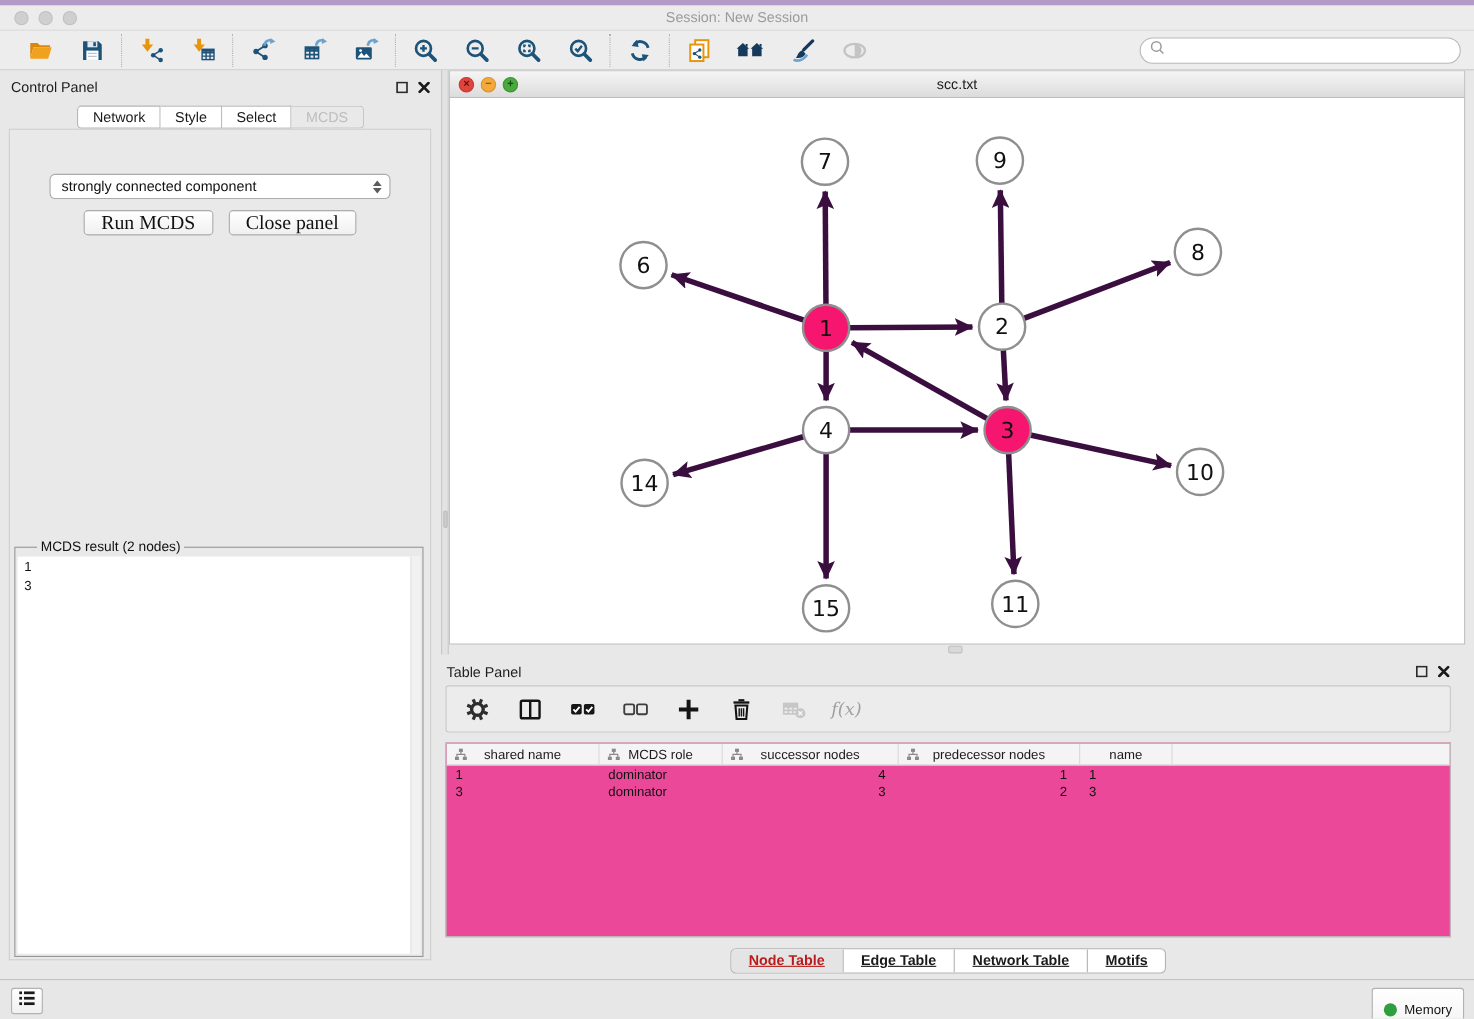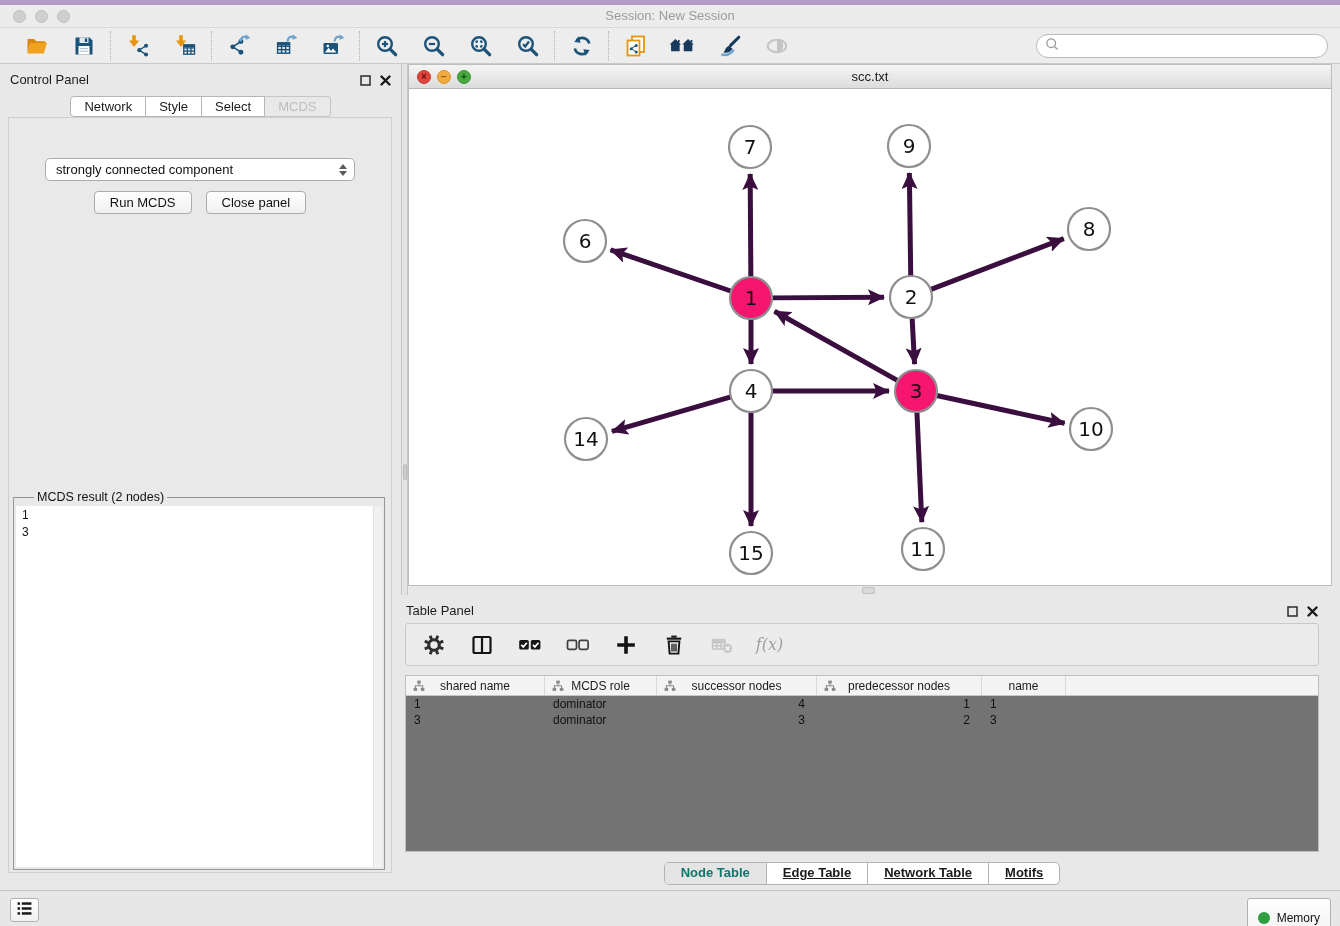--- a/index.html
+++ b/index.html
@@ -31,21 +31,21 @@
   .cp-tab:first-child { border-left:1px solid #b6b6b6; border-radius:4px 0 0 4px; }
   .cp-tab:last-child { border-radius:0 4px 4px 0; }
   .cp-tab.selected { background:#e9e9e9; color:#bdbdbd; border-color:#c6c6c6; }
   .cp-content { position:absolute; left:8px; top:53px; width:384px; height:756px; background:#e9e9e9; border:1px solid #cfcfcf; }
   .opt-label { margin-top:19px; text-align:center; font-size:13px; color:#111; }
   .mcds-select { position:absolute; left:36px; top:40px; width:310px; height:23px; background:#fff; border:1px solid #ababab; border-radius:5px; font-size:13px; line-height:21px; padding-left:10px; color:#111; }
   .stepper { position:absolute; right:7px; top:4.5px; display:flex; flex-direction:column; gap:2.5px; }
   .tri-up { width:0; height:0; border-left:4.5px solid transparent; border-right:4.5px solid transparent; border-bottom:5.5px solid #5c5c5c; }
   .tri-down { width:0; height:0; border-left:4.5px solid transparent; border-right:4.5px solid transparent; border-top:5.5px solid #5c5c5c; }
   .cp-buttons { position:absolute; left:0; top:73px; width:100%; display:flex; justify-content:center; gap:14px; }
-  .btn { height:23px; padding:0 15px; font-size:13px; background:linear-gradient(#ffffff,#f0f0f0); border:1px solid #adadad; border-radius:4px; line-height:21px; color:#111; cursor:default; }
+  .btn { height:23px; padding:0 15px; font-size:18px; background:linear-gradient(#ffffff,#f0f0f0); border:1px solid #adadad; border-radius:4px; line-height:21px; color:#111; cursor:default;font-family:Liberation Serif, serif; }
   .result-box { position:absolute; left:4px; top:372px; width:372px; height:380px; border:1px solid #969696; padding:2px; }
   .result-box legend { font-size:12.5px; padding:0 3px; margin-left:18px; color:#111; }
   .result-inner { position:relative; width:100%; height:100%; background:#fff; }
   .result-text { font-family:"Liberation Sans","DejaVu Sans",sans-serif; font-size:12px; line-height:17px; padding:1px 6px; color:#111; white-space:pre; }
   .result-scroll { position:absolute; right:0; top:0; width:9px; height:100%; background:#f1f1f1; border-left:1px solid #e2e2e2; }
 
   
   .v-splitter { position:absolute; left:401px; top:64px; width:7px; height:826px; background:#e3e3e3; border-left:1px solid #c6c6c6; border-right:1px solid #c6c6c6; }
   .v-grip { position:absolute; left:0.5px; top:400px; width:4px; height:16px; background:#cdcdcd; border:1px solid #bbb; border-radius:2px; }
 
@@ -58,33 +58,33 @@
   .tl-minimize { background:#f2aa3c; color:#8d5a0c; border:1px solid #d9942c; }
   .tl-zoom { background:#4aa83f; color:#0f4f0b; border:1px solid #3d9234; }
   #graph-svg { position:absolute; left:0; top:24px; }
   .net-grip { position:absolute; left:862px; top:587px; width:13px; height:7px; background:#d9d9d9; border:1px solid #bfbfbf; border-radius:2px; }
 
   
   .table-panel { position:absolute; left:396px; top:595px; width:932px; height:295px; background:#e8e8e8; }
   .tp-toolbar { position:absolute; left:9px; top:28px; width:914px; height:43px; background:#ececec; border:1px solid #c9c9c9; border-radius:3px; display:flex; align-items:center; gap:23px; padding:0 15px; }
   .tp-icon { width:25px; height:25px; display:inline-flex; align-items:center; justify-content:center; }
   .fx-label { font-family:"DejaVu Serif","Liberation Serif",serif; font-style:italic; font-size:16px; color:#9f9f9f; }
-  .tp-table { position:absolute; left:9px; top:80px; width:914px; height:177px; background:#737373; border:1px solid #bfbfbf; overflow:hidden; font-size:12px; }
+  .tp-table { position:absolute; left:9px; top:80px; width:914px; height:177px; background:#ec4899; border:1px solid #bfbfbf; overflow:hidden; font-size:12px; }
   .tp-grid { display:grid; grid-template-columns:139px 112px 160px 165px 84px 1fr; }
   .tp-head { background:#f4f4f4; border-bottom:1px solid #c6c6c6; height:20px; }
   .tp-head .hcell { position:relative; display:flex; align-items:center; justify-content:center; border-right:1px solid #d9d9d9; font-size:12px; color:#1a1a1a; }
   .hcell .tree { position:absolute; left:7px; top:4px; }
   .tp-row-body { height:16px; line-height:16px; color:#111; }
   .bcell { padding:0 8px; overflow:hidden; white-space:nowrap; }
   .bcell.right { text-align:right; padding-right:12px; }
   .tp-tabs { position:absolute; left:0; top:267px; width:100%; display:flex; justify-content:center; }
   .seg { display:flex; border:1px solid #b3b3b3; border-radius:5px; overflow:hidden; background:#fff; }
   .seg-tab { padding:0 16px; height:21px; line-height:20px; font-size:13px; font-weight:bold; color:#1a1a1a; cursor:default; }
   .seg-tab + .seg-tab { border-left:1px solid #b3b3b3;text-decoration:underline; }
-  .seg-tab.selected { background:#e4e4e4; color:#0f766e; }
+  .seg-tab.selected { background:#e4e4e4; color:#b91c1c;text-decoration:underline; }
 
   
   .statusbar { position:absolute; left:0; top:890px; width:100%; height:36px; background:#e7e7e7; border-top:1px solid #c3c3c3; }
   .sb-left { position:absolute; left:10px; top:7px; width:29px; height:24px; background:linear-gradient(#fff,#f1f1f1); border:1px solid #b2b2b2; border-radius:3px; display:flex; align-items:center; justify-content:center; }
   .sb-mem { position:absolute; right:9px; top:7px; height:40px; padding:0 10px; display:flex; align-items:center; gap:7px; background:linear-gradient(#fff,#f1f1f1); border:1px solid #b2b2b2; border-radius:3px; font-size:12px; color:#111; }
   .mem-dot { width:12px; height:12px; border-radius:50%; background:#2f9e41; }
 </style>
 </head>
 <body>
 

